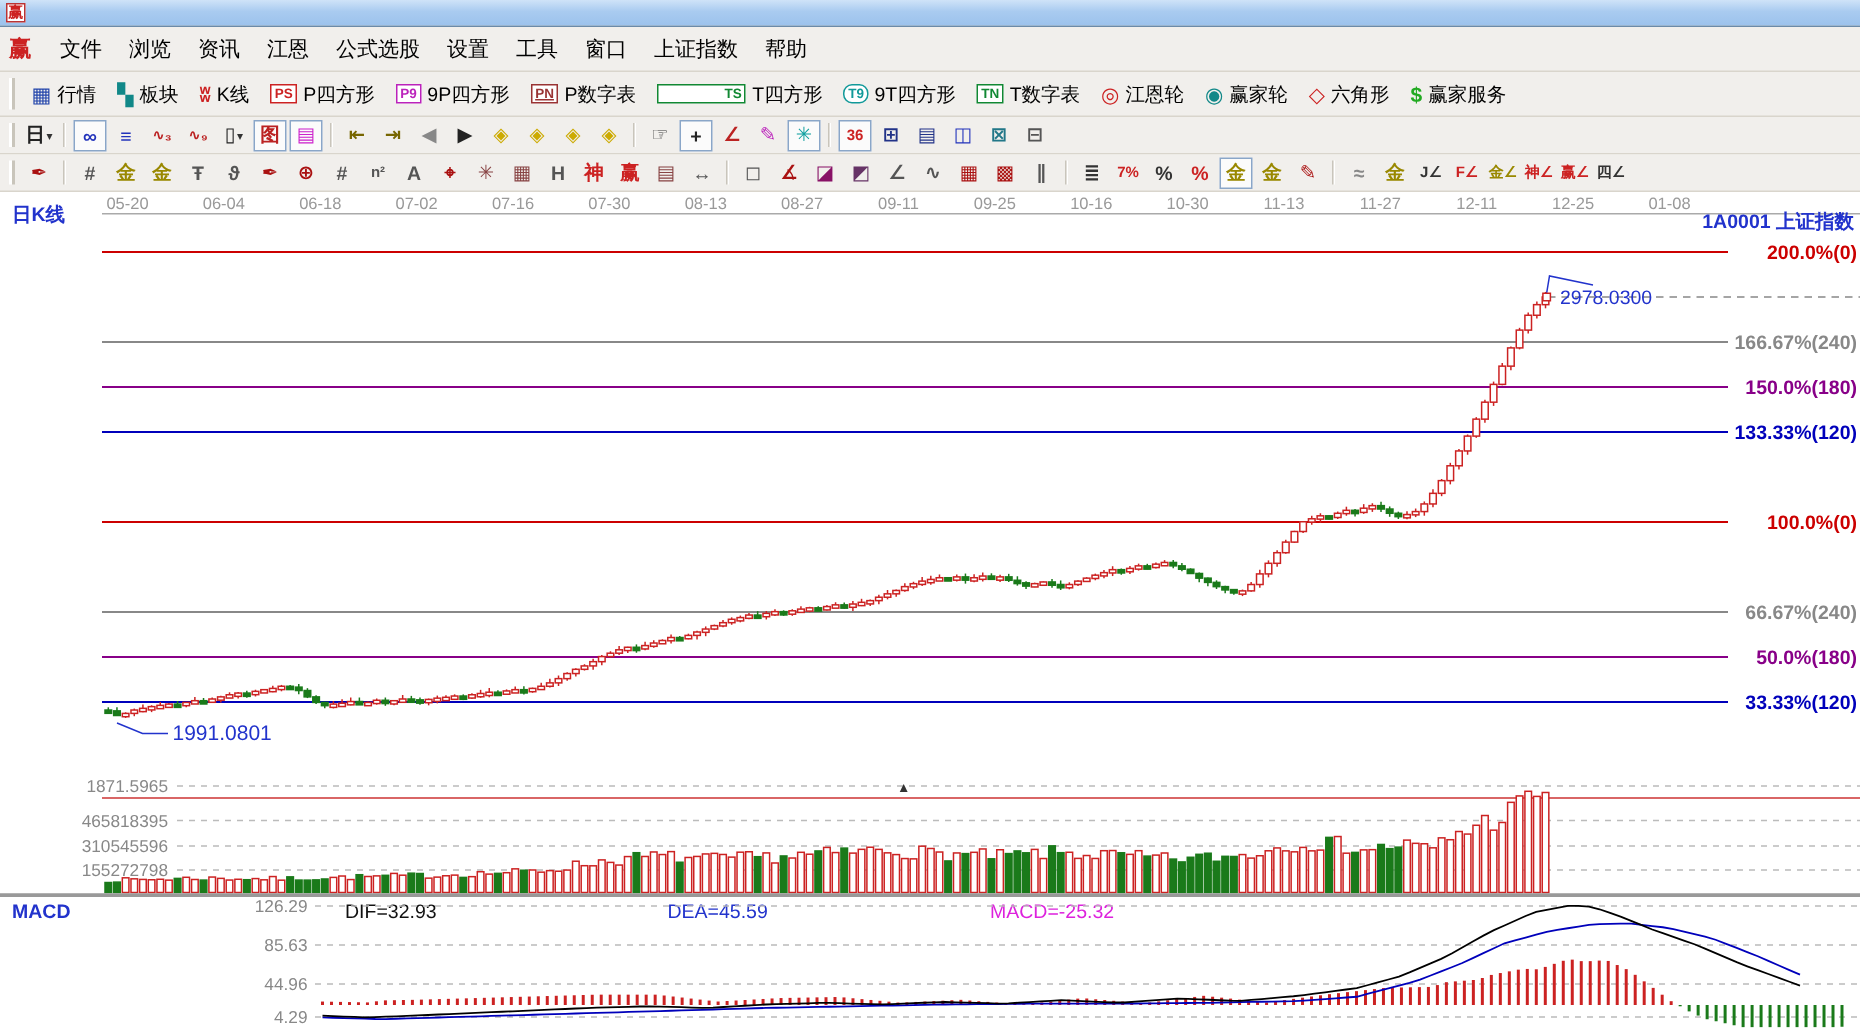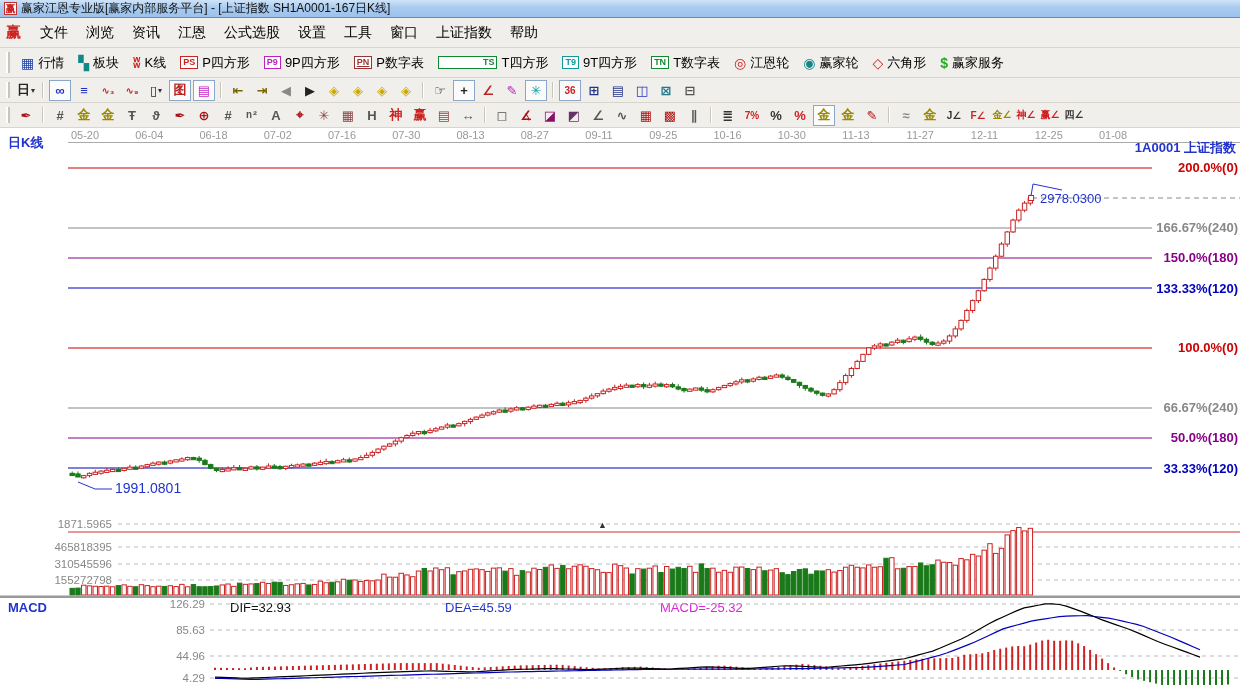--- a/index.html
+++ b/index.html
@@ -33,21 +33,20 @@
   svg text { font-family:"Liberation Sans","DejaVu Sans",sans-serif; }
   .watermark { position:absolute; right:6px; bottom:1px; font-size:35px; font-weight:bold;
     letter-spacing:5px; color:#cc3333; -webkit-text-fill-color:rgba(255,255,255,.12);
     -webkit-text-stroke:2px #cc3333; z-index:5; white-space:nowrap; }
 </style>
 </head>
 <body>
 
 <div class="titlebar">
   <div class="logo">赢</div>
-  <span>赢家江恩专业版[赢家内部服务平台] - [上证指数  SH1A0001-167日K线]</span>
 </div>
 
 <div class="menubar">
   <span class="logo">赢</span>
   <span id="menu-items"><span class="menu-item">文件</span><span class="menu-item">浏览</span><span class="menu-item">资讯</span><span class="menu-item">江恩</span><span class="menu-item">公式选股</span><span class="menu-item">设置</span><span class="menu-item">工具</span><span class="menu-item">窗口</span><span class="menu-item">上证指数</span><span class="menu-item">帮助</span></span>
 </div>
 
 <div class="toolbar tb1">
   <div class="grip"></div>
   <span id="tb1-items" style="display:flex;align-items:center;">
@@ -73,21 +72,21 @@
       </span>
       <span class="tool1">
         <span class="t1badge" style="color: rgb(153, 51, 51); border-color: rgb(153, 51, 51); text-decoration: underline;">PN</span>
         <span>P数字表</span>
       </span>
       <span class="tool1">
         <span class="t1badge" style="color: rgb(17, 136, 51); border-color: rgb(17, 136, 51); padding-left: 44px;">TS</span>
         <span>T四方形</span>
       </span>
       <span class="tool1">
-        <span class="t1badge" style="color: rgb(17, 153, 153); border-color: rgb(17, 153, 153);">T9</span>
+        <span class="t1badge" style="color: rgb(17, 153, 153); border-color: rgb(17, 153, 153); border-radius: 6px;">T9</span>
         <span>9T四方形</span>
       </span>
       <span class="tool1">
         <span class="t1badge" style="color: rgb(17, 136, 51); border-color: rgb(17, 136, 51);">TN</span>
         <span>T数字表</span>
       </span>
       <span class="tool1">
         <span class="t1icon" style="color: rgb(204, 34, 34);">◎</span>
         <span>江恩轮</span>
       </span>
@@ -149,21 +148,21 @@
       <span class="tbtn" style="color: rgb(170, 17, 17);">✒</span>
       <span class="tsep"></span>
       <span class="tbtn" style="color: rgb(85, 85, 85);">#</span>
       <span class="tbtn" style="color: rgb(153, 136, 0);">金</span>
       <span class="tbtn" style="color: rgb(153, 136, 0);">金</span>
       <span class="tbtn" style="color: rgb(85, 85, 85);">Ŧ</span>
       <span class="tbtn" style="color: rgb(85, 85, 85);">ϑ</span>
       <span class="tbtn" style="color: rgb(170, 17, 17);">✒</span>
       <span class="tbtn" style="color: rgb(170, 17, 17);">⊕</span>
       <span class="tbtn" style="color: rgb(85, 85, 85);">#</span>
-      <span class="tbtn" style="color: rgb(85, 85, 85); font-size: 10px; font-family: Liberation Mono, monospace;">n²</span>
+      <span class="tbtn" style="color: rgb(85, 85, 85); font-size: 10px;">n²</span>
       <span class="tbtn" style="color: rgb(85, 85, 85);">A</span>
       <span class="tbtn" style="color: rgb(170, 17, 17);">⌖</span>
       <span class="tbtn" style="color: rgb(136, 68, 68);">✳</span>
       <span class="tbtn" style="color: rgb(136, 68, 68);">▦</span>
       <span class="tbtn" style="color: rgb(85, 85, 85);">Η</span>
       <span class="tbtn" style="color: rgb(204, 34, 34);">神</span>
       <span class="tbtn" style="color: rgb(204, 34, 34);">赢</span>
       <span class="tbtn" style="color: rgb(136, 68, 68);">▤</span>
       <span class="tbtn" style="color: rgb(85, 85, 85);">↔</span>
       <span class="tsep"></span>

